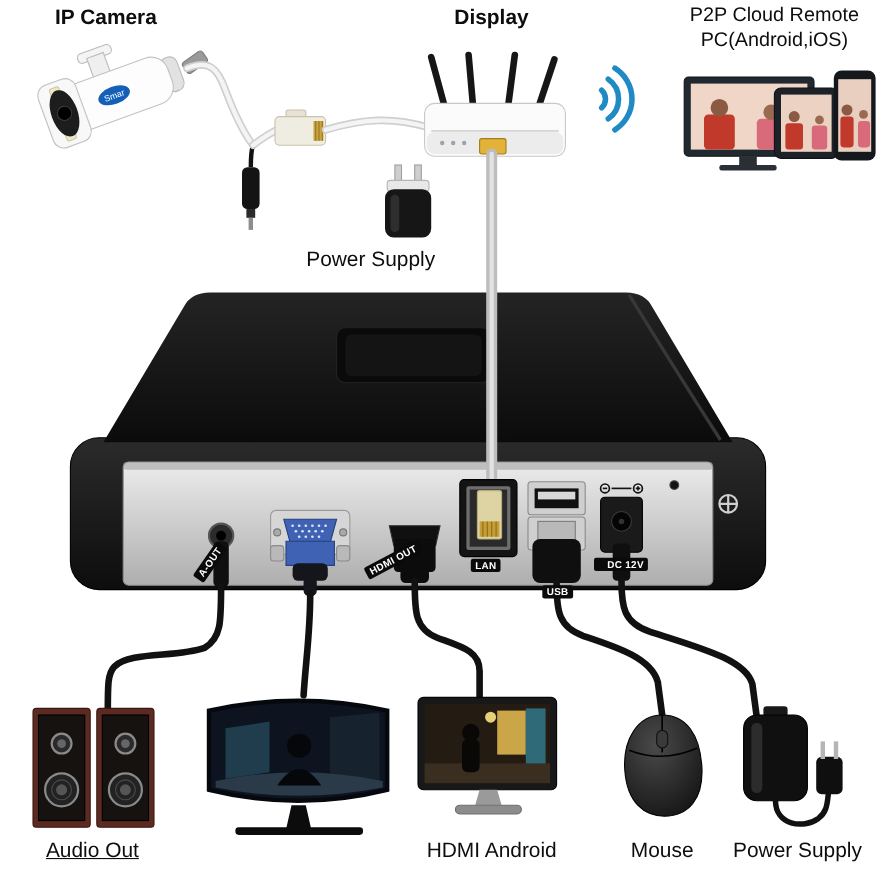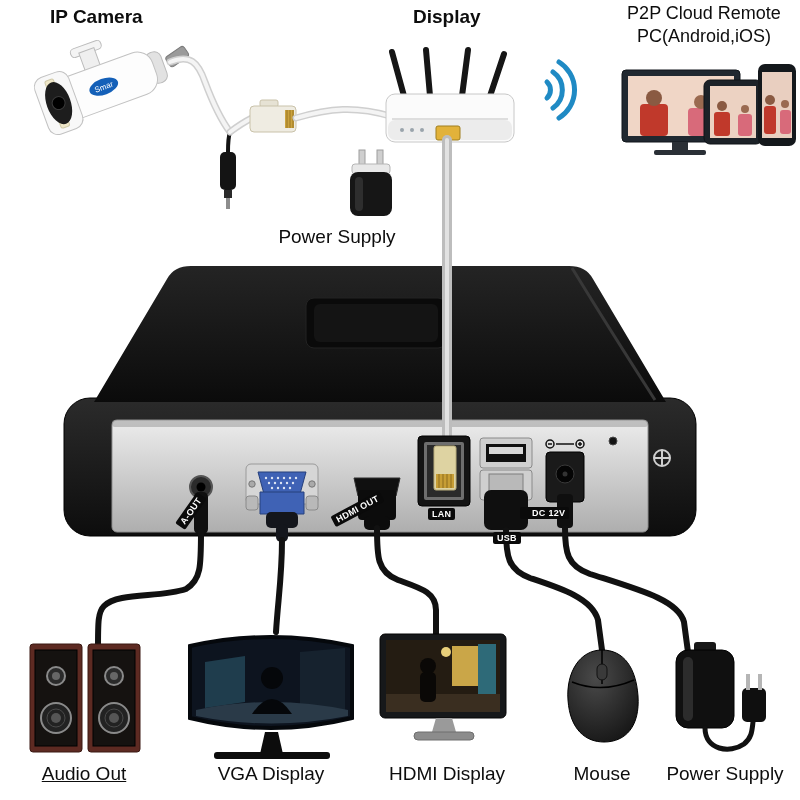--- a/index.html
+++ b/index.html
@@ -288,24 +288,23 @@
 <div class="lbl bold" style="left:413px;top:6px;">Display</div>
 
 <div class="p2p">
   <div>P2P Cloud Remote</div>
   <div>PC(Android,iOS)</div>
 </div>
 
 <div class="lbl center" style="left:262px;top:226px;width:150px;">Power Supply</div>
 
 <div class="lbl center" style="left:18px;top:763px;width:132px;text-decoration:underline;">Audio Out</div>
-<div class="lbl center" style="left:196px;top:763px;width:150px;">VGA Display</div>
-<div class="lbl center" style="left:372px;top:763px;width:150px;">HDMI Display</div>
+<div class="lbl center" style="left:372px;top:763px;width:150px;">HDMI Android</div>
 <div class="lbl center" style="left:560px;top:763px;width:84px;">Mouse</div>
 <div class="lbl center" style="left:650px;top:763px;width:150px;">Power Supply</div>
 
 <div class="port-badge" style="left:172px;top:505px;transform:rotate(-55deg);">A-OUT</div>
 <div class="port-badge" style="left:330px;top:503px;transform:rotate(-28deg);">HDMI OUT</div>
 <div class="port-badge" style="left:428px;top:508px;">LAN</div>
 <div class="port-badge" style="left:481px;top:532px;margin-left:12px;">USB</div>
-<div class="port-badge" style="left:520px;top:507px;padding-left:12px;">DC 12V</div>
+<div class="port-badge" style="left:540px;top:507px;padding-left:12px;">DC 12V</div>
 
 </div>
 
 </body></html>

